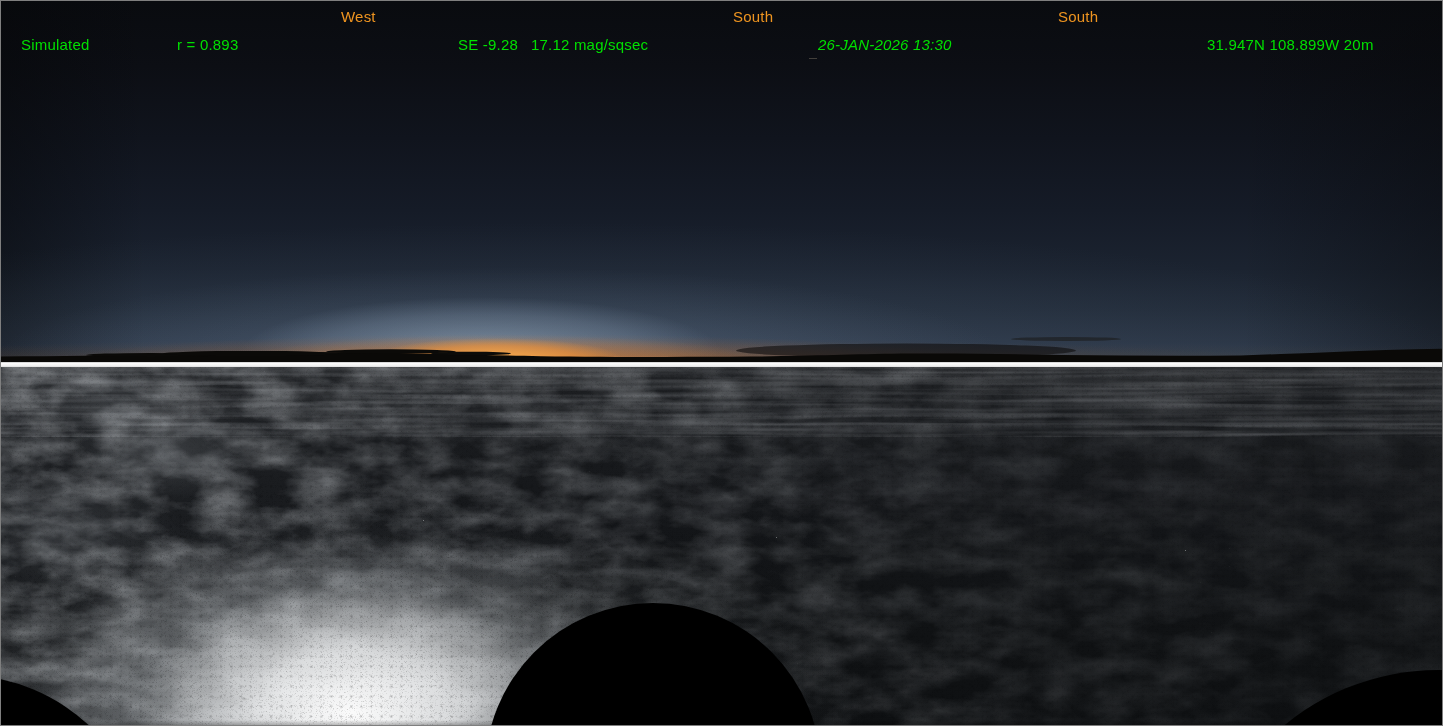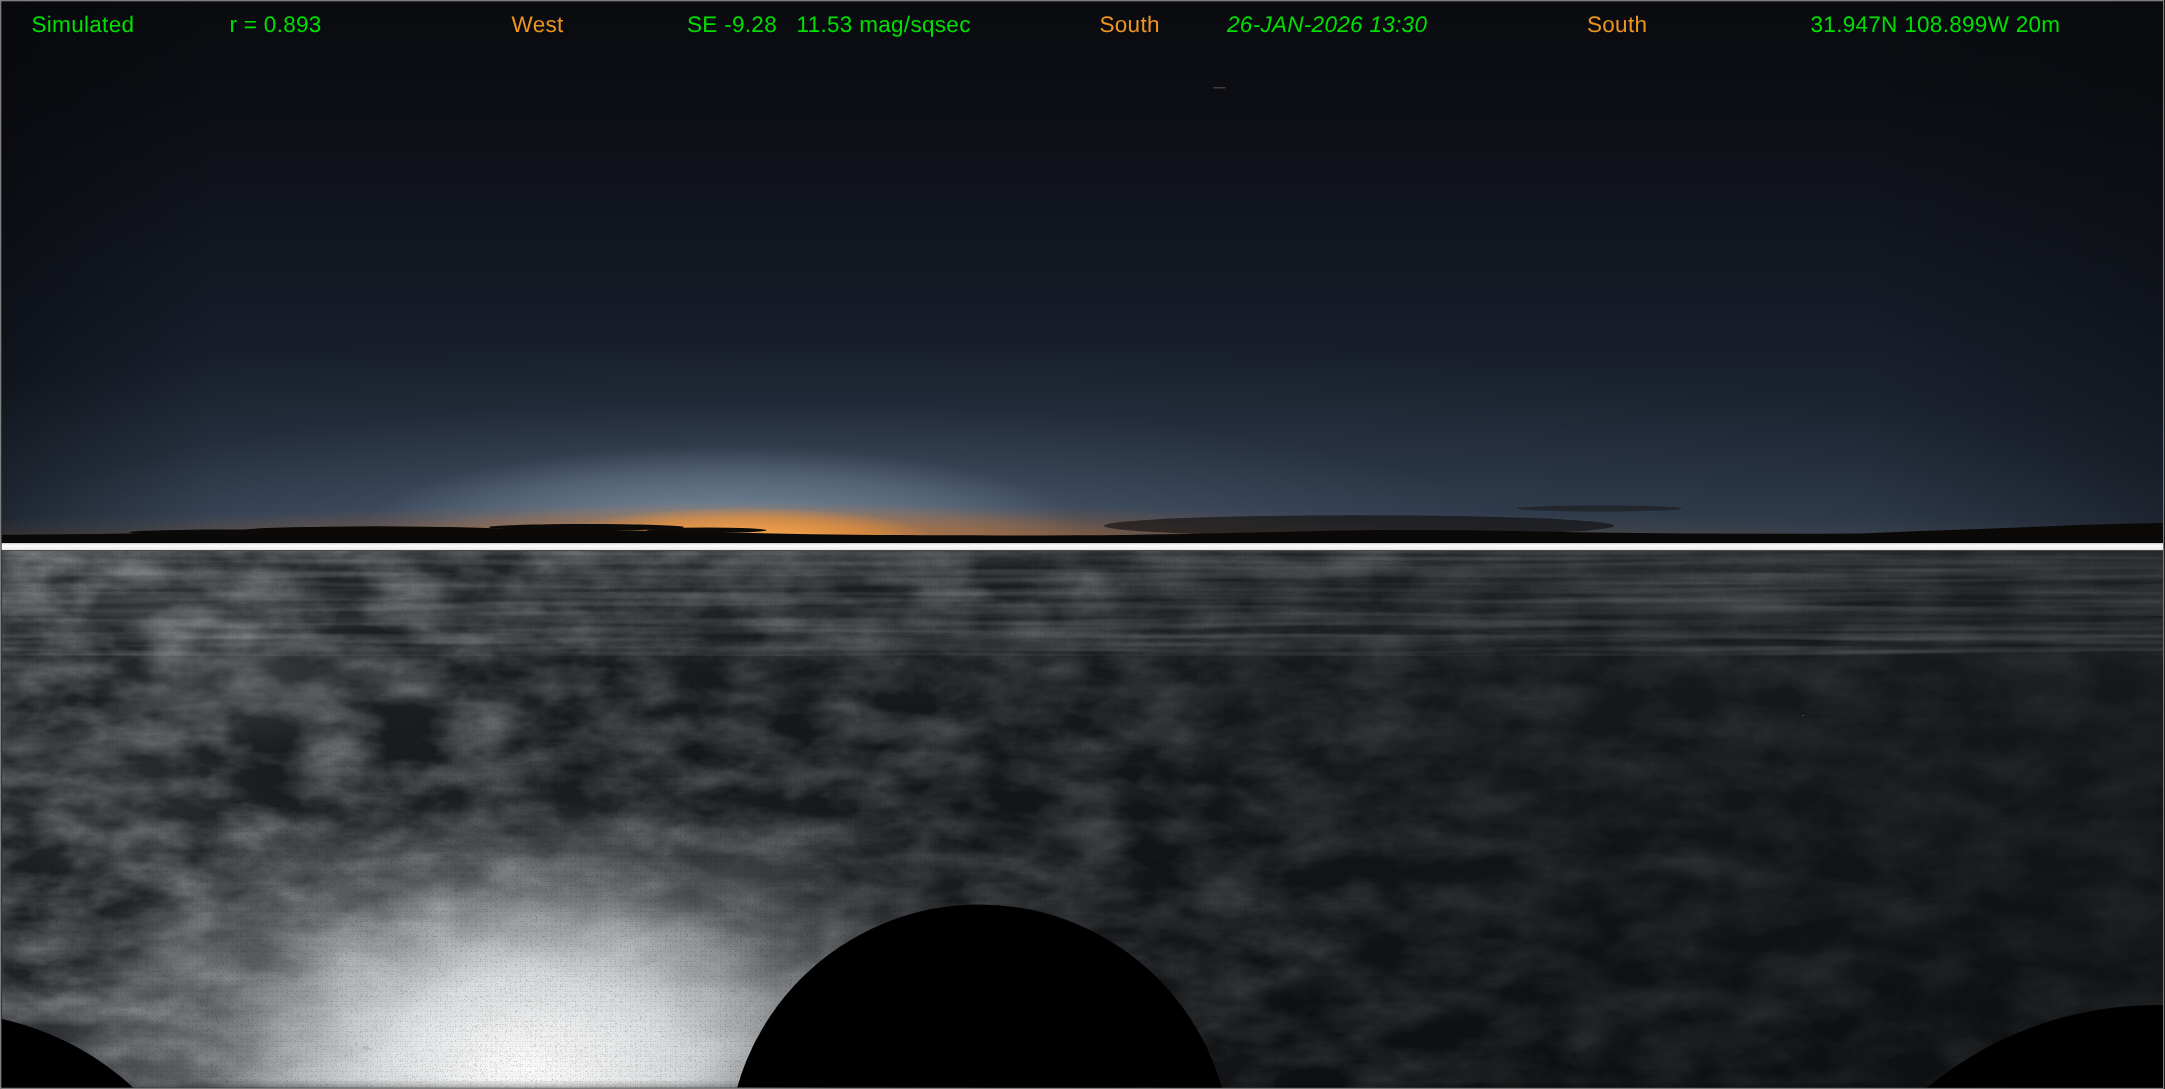--- a/index.html
+++ b/index.html
@@ -77,24 +77,24 @@
   #dome-center{left:484px;top:236px;width:336px;height:336px;}
   #dome-right{left:1196px;top:303px;width:482px;height:482px;}
   #dome-left{left:-228px;top:308px;width:376px;height:376px;}
   #ground-bottom-shade{
     position:absolute;left:0;bottom:0;width:1443px;height:7px;
     background:linear-gradient(180deg, rgba(0,0,0,0) 0%, rgba(0,0,0,0.35) 100%);
   }
   
   #header{position:absolute;left:0;top:0;width:1443px;height:28px;font-size:15px;}
   #header span{position:absolute;top:7px;white-space:nowrap;letter-spacing:0.2px;}
-  .green{color:#00e000;}
+  .green{color:#00e000;margin-top:28px;}
   .orange{color:#ee9420;}
   .h-mode{left:20px;}
-  .h-r{left:152px;text-align:right;}
+  .h-r{left:176px;text-align:right;}
   .h-east{left:340px;}
   .h-alt{left:457px;}
   .h-bright{left:530px;}
   .h-south{left:732px;}
   .h-date{left:817px;font-style:italic;}
   .h-west{left:1057px;}
   .h-loc{left:1206px;}
 </style>
 </head>
 <body>
@@ -147,21 +147,21 @@
       <ellipse cx="250" cy="21.5" rx="88" ry="2.6" fill="#0b0a08"></ellipse>
       <ellipse cx="390" cy="19.5" rx="65" ry="2.2" fill="#0b0a08"></ellipse>
       <ellipse cx="470" cy="21.5" rx="40" ry="1.8" fill="#0c0b09"></ellipse>
     </svg>
 
     <div id="header">
       <span class="green h-mode">Simulated</span>
       <span class="green h-r">r = 0.893</span>
       <span class="orange h-east">West</span>
       <span class="green h-alt">SE -9.28</span>
-      <span class="green h-bright">11.53 mag/sqsec</span>
+      <span class="green h-bright">17.12 mag/sqsec</span>
       <span class="orange h-south">South</span>
       <span class="green h-date">26-JAN-2026 13:30</span>
       <span class="orange h-west">South</span>
       <span class="green h-loc">31.947N 108.899W 20m</span>
     </div>
   </div>
 
   <div id="horizon-line"></div>
 
   <div id="ground">

